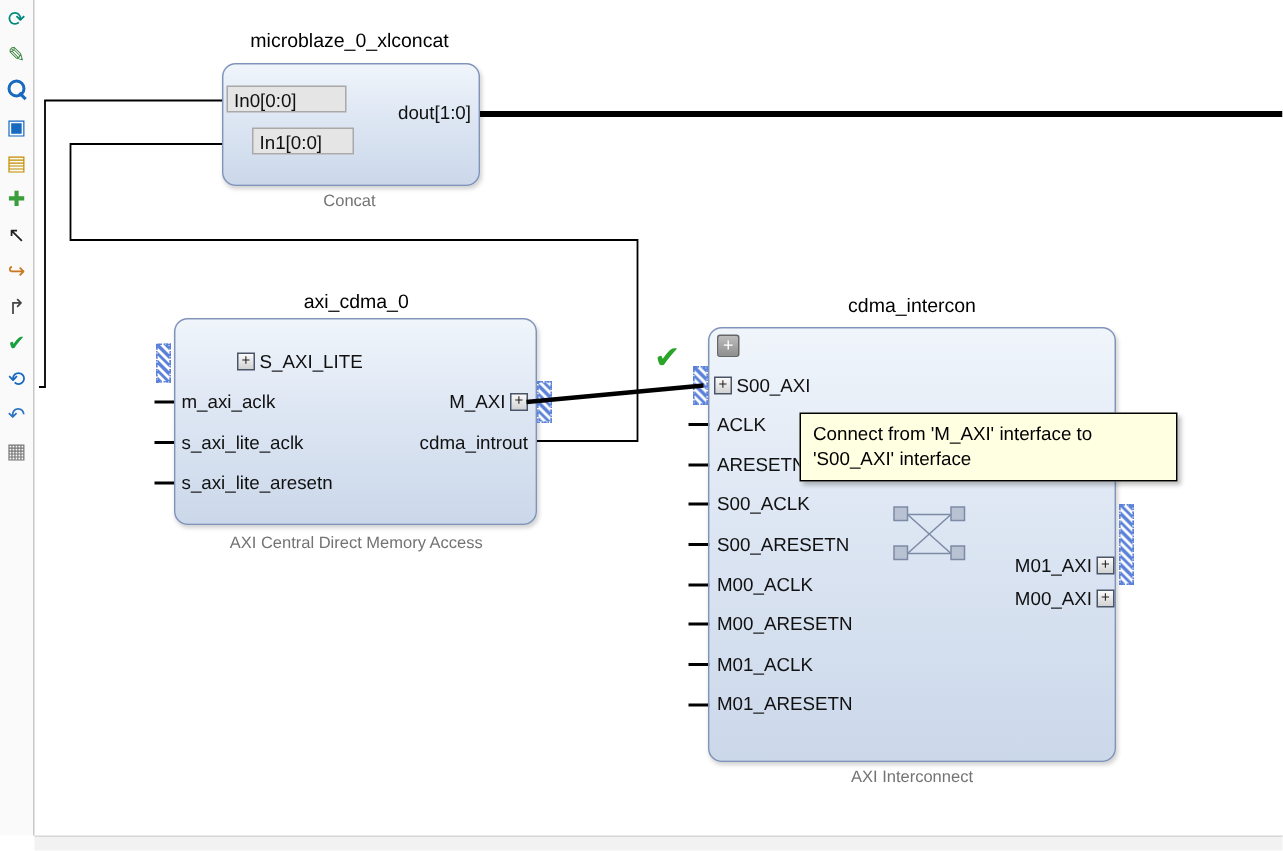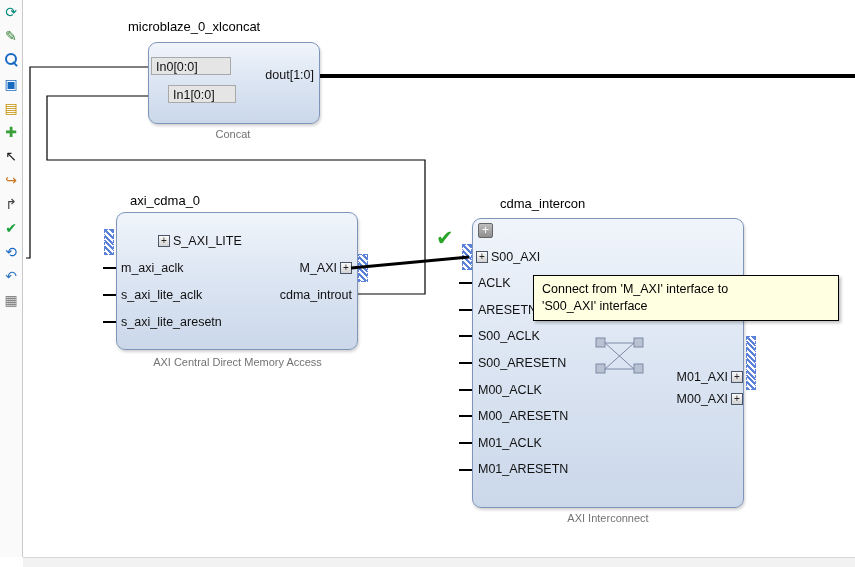--- a/index.html
+++ b/index.html
@@ -37,21 +37,21 @@
   svg.wires { position:absolute; left:0; top:0; z-index:2; pointer-events:none; }
   svg.wires-top { position:absolute; left:0; top:0; z-index:24; pointer-events:none; }
 
   
   .block {
     position:absolute; z-index:3;
     border:1px solid #8094ba; border-radius:9px;
     background:linear-gradient(180deg,#f0f5fb 0%,#dde6f3 45%,#cbd8ea 100%);
     box-shadow:1px 2px 3px rgba(0,0,0,0.18);
   }
-  .inst { position:absolute; z-index:6; font-size:13px; color:#000; text-align:left; white-space:nowrap; }
+  .inst { position:absolute; z-index:6; font-size:13px; color:#000; text-align:center; white-space:nowrap; }
   .typelabel { position:absolute; z-index:6; font-size:11px; color:#737373; text-align:center; white-space:nowrap; }
 
   .port { position:absolute; z-index:6; font-size:12.5px; color:#111; height:18px; line-height:18px; white-space:nowrap; }
   .port.boxed { background:#e5e5e5; border:1px solid #a9a9a9; padding:0 4px; }
   .port.iface { display:flex; align-items:center; gap:3px; }
   .port.rightal { display:flex; align-items:center; gap:3px; justify-content:flex-end; }
   .plusbox {
     flex:0 0 auto; width:12px; height:12px;
     border:1px solid #4a5568; background:linear-gradient(#fafafa,#d2d2d2);
     font-size:10px; line-height:10px; text-align:center; color:#222;
@@ -61,21 +61,21 @@
   .hatch {
     position:absolute; z-index:7;
     background:repeating-linear-gradient(45deg,#5b82d8 0px,#5b82d8 2px,#ffffff 2px,#ffffff 4px);
     border:1px dotted #5b82d8;
   }
 
   .xbar { position:absolute; z-index:6; }
 
   
   .tooltip {
-    position:absolute; left:533px; top:275px; width:306px; z-index:30;
+    position:absolute; left:533px; top:275px; width:252px; z-index:30;
     background:#ffffe1; border:1px solid #000; padding:5px 8px;
     font-size:12.5px; line-height:17px; color:#000;
     box-shadow:2px 2px 3px rgba(0,0,0,0.25);
   }
   .validcheck {
     position:absolute; left:436px; top:226px; z-index:25;
     color:#2aa52a; font-size:21px; font-weight:bold;
   }
   .validcheck::before { content:"✔"; }
   .cursorplus {

